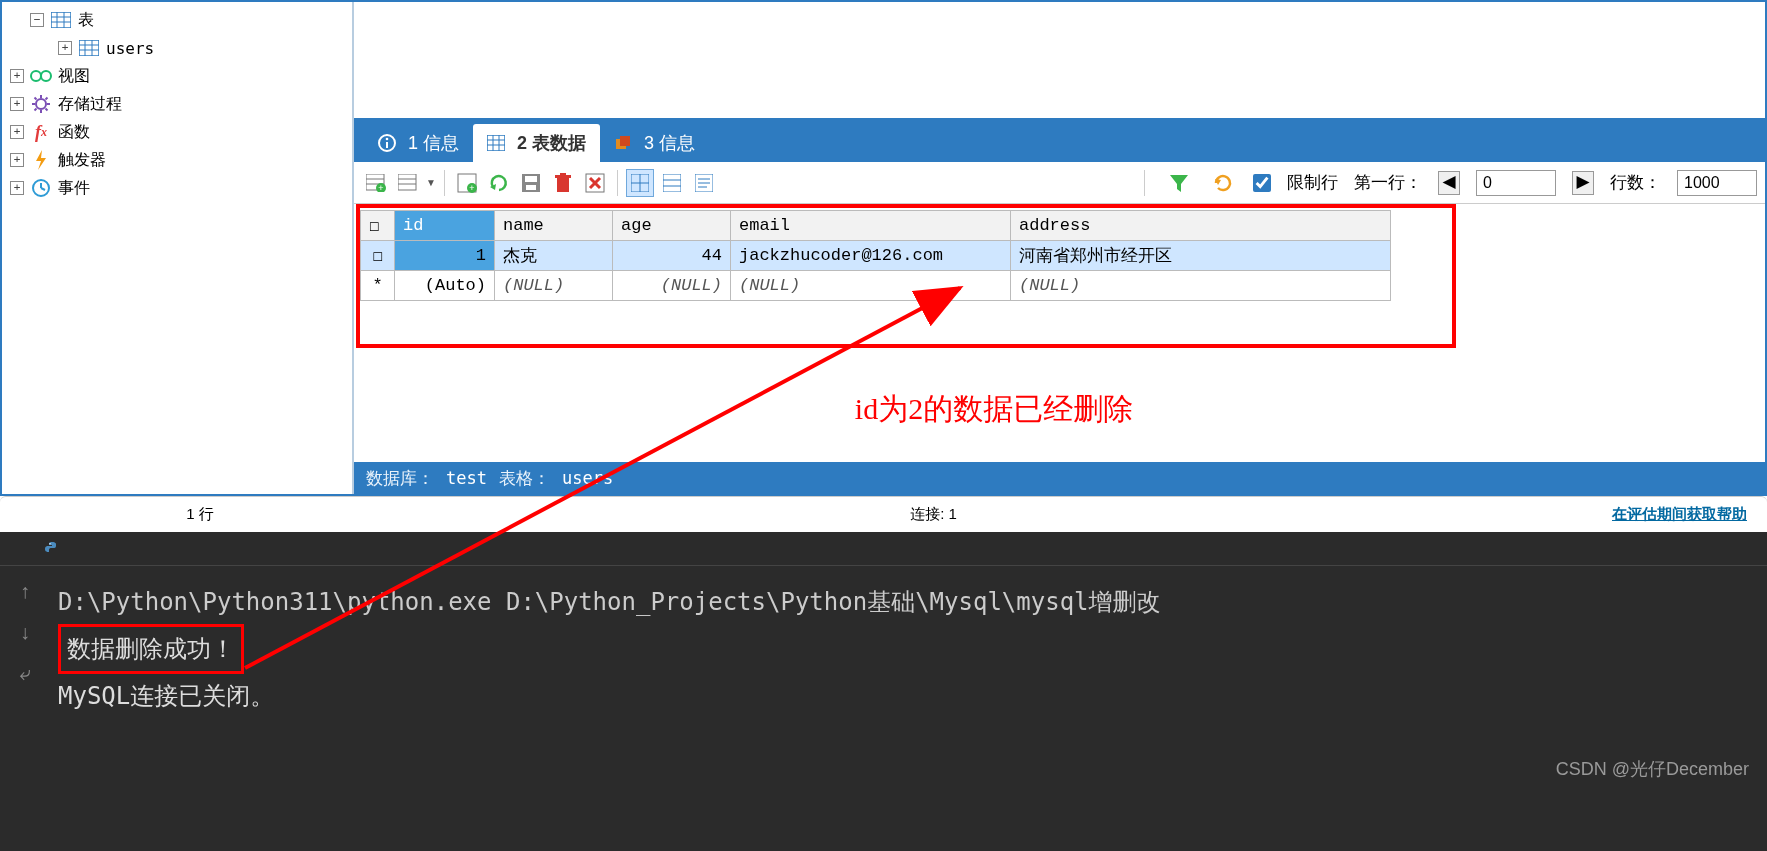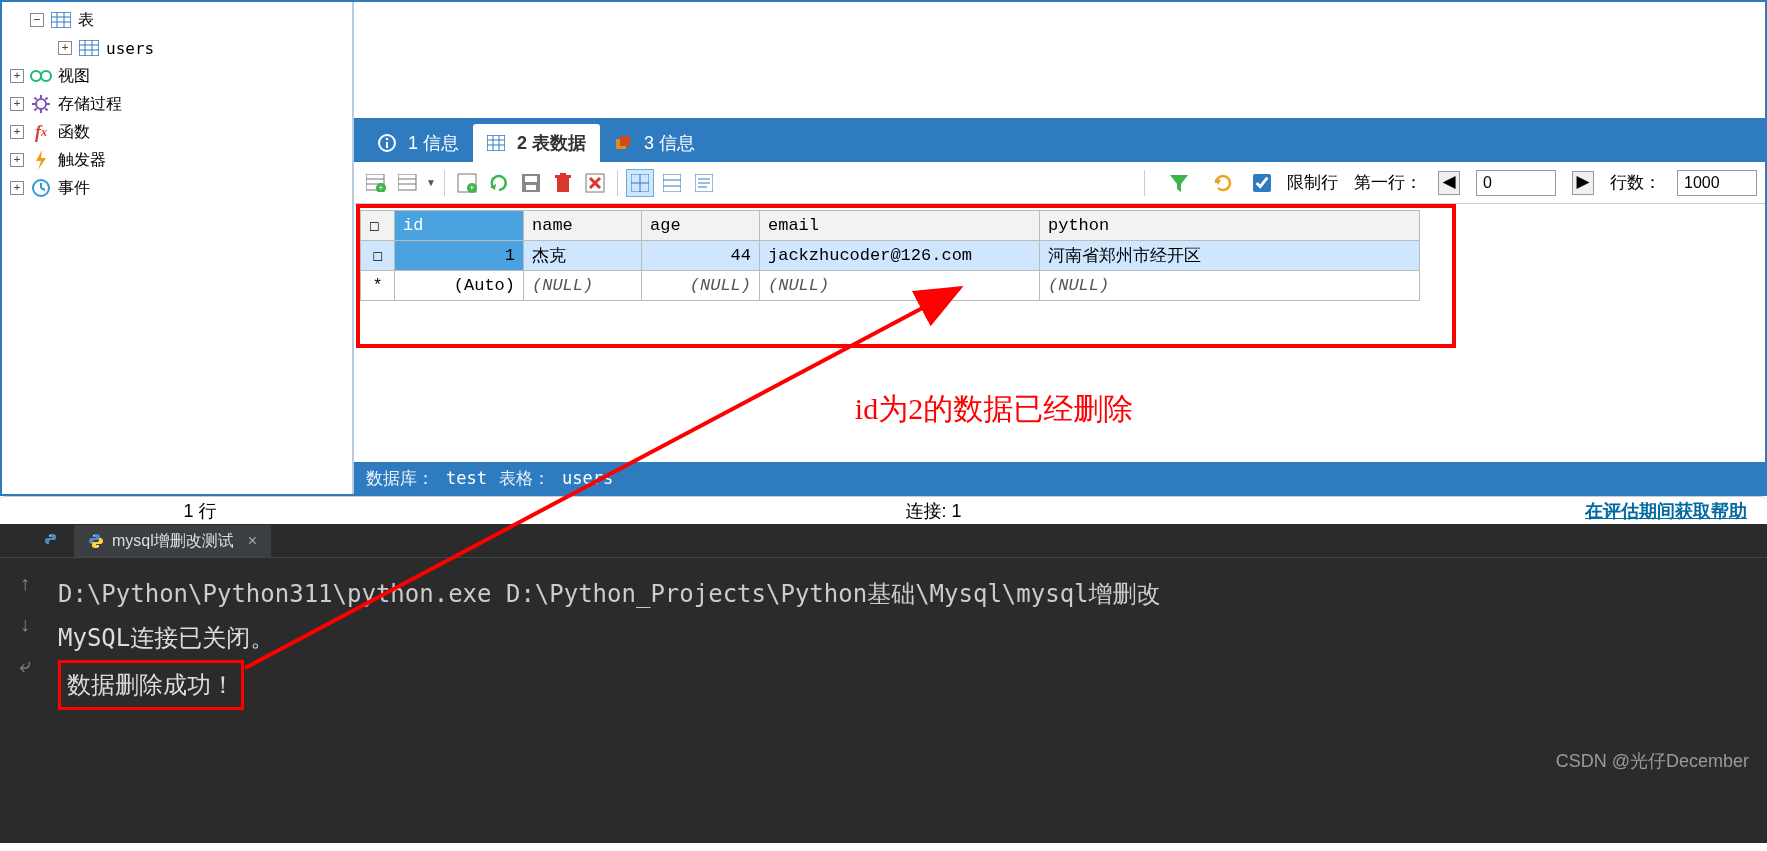--- a/index.html
+++ b/index.html
@@ -46,21 +46,21 @@
   td.num { text-align: right; }
   .nullv { font-style: italic; color: #555; }
   td.curcell { background: #4aa3e0; }
   
   .annotation { position: absolute; left: 320px; top: 185px; width: 640px; text-align: center; font-size: 30px; color: #ff0000; font-family: "Microsoft YaHei"; }
   
   .dbfoot { height: 32px; background: #2e7bc0; color: #fff; display: flex; align-items: center; padding: 0 12px; font-size: 17px; gap: 12px; font-family: Consolas, monospace; }
   .dbfoot .lb { color: #eaf3fb; }
   
   
-  .statusbar { height: 28px; display: flex; align-items: center; font-size: 18px; border-top: 1px solid #ccc; border-radius: 6px; }
+  .statusbar { height: 36px; display: flex; align-items: center; font-size: 15px; border-top: 1px solid #ccc; border-radius: 6px; }
   .statusbar .s1 { flex: 0 0 400px; text-align: center; }
   .statusbar .s2 { flex: 1; text-align: center; }
   .statusbar .s3 { flex: 0 0 300px; text-align: right; padding-right: 20px; }
   .statusbar .s3 a { color: #0369a1; font-weight: bold; text-decoration: underline; }
   
   
   .console { background: #2b2b2b; color: #ddd; height: 319px; position: relative; }
   .ctabbar { height: 34px; display: flex; align-items: flex-end; padding-left: 30px; border-bottom: 1px solid #444; }
   .ctab0 { height: 32px; display: flex; align-items: center; padding: 0 14px; color: #bbb; gap: 8px; font-size: 16px; }
   .ctab { height: 32px; background: #3c3f41; display: flex; align-items: center; padding: 0 14px; color: #ddd; gap: 8px; font-size: 16px; }
@@ -304,25 +304,25 @@
         <input class="txtinput" value="1000" style="">
       </div>
     </div>
 
     <div class="gridwrap">
       <div class="redbox"></div>
       <table class="data">
         <thead>
           <tr>
             <th class="rowhdr">☐</th>
-            <th class="selhdr" style="width:129px;">id</th>
+            <th class="selhdr" style="width:100px;">id</th>
             <th style="width:118px;margin-left:12px;">name</th>
             <th style="width:118px;">age</th>
             <th style="width:280px;">email</th>
-            <th style="width:380px;">python</th>
+            <th style="width:380px;">address</th>
           </tr>
         </thead>
         <tbody>
           <tr class="rowsel">
             <td class="rowhdr">☐</td>
             <td class="num curcell">1</td>
             <td>杰克</td>
             <td class="num">44</td>
             <td>jackzhucoder@126.com</td>
             <td>河南省郑州市经开区</td>
@@ -359,43 +359,31 @@
 <div class="console">
   <div class="ctabbar">
     <div class="ctab0">
       <span>
           <svg class="pyicon" viewBox="0 0 16 16">
             <path d="M8 1c-3 0-3 1.5-3 1.5V4h3v1H3.5S1 5 1 8s2.5 3 2.5 3H5v-2s0-2 2-2h3s2 0 2-2V3s0-2-4-2z" fill="#4b8bbe"></path>
             <circle cx="6" cy="2.8" r=".7" fill="#fff"></circle>
           </svg>
         </span>
     </div>
-    <div class="ctab">
-      <span>
-          <svg class="pyicon" viewBox="0 0 16 16">
-            <path d="M8 1c-3 0-3 1.5-3 1.5V4h3v1H3.5S1 5 1 8s2.5 3 2.5 3H5v-2s0-2 2-2h3s2 0 2-2V3s0-2-4-2z" fill="#4b8bbe"></path>
-            <path d="M8 15c3 0 3-1.5 3-1.5V12H8v-1h4.5S15 11 15 8s-2.5-3-2.5-3H11v2s0 2-2 2H6s-2 0-2 2v2s0 2 4 2z" fill="#ffd43b"></path>
-            <circle cx="6" cy="2.8" r=".7" fill="#fff"></circle>
-            <circle cx="10" cy="13.2" r=".7" fill="#fff"></circle>
-          </svg>
-        </span>
-      <span>mysql增删改测试</span>
-      <span class="close">×</span>
-    </div>
   </div>
   <div class="cbody">
     <div class="cgutter">
       <span>↑</span>
       <span>↓</span>
       <span>⤶</span>
     </div>
     <div class="cout">
       <div class="line1">D:\Python\Python311\python.exe D:\Python_Projects\Python基础\Mysql\mysql增删改</div>
+      <div><span class="redbox2">数据删除成功！</span></div>
       <div>MySQL连接已关闭。</div>
-      <div><span class="redbox2">数据删除成功！</span></div>
     </div>
   </div>
   <div class="watermark">CSDN @光仔December</div>
 </div>
 
 <svg class="arrow-svg">
   <defs>
       <marker id="ah" markerWidth="12" markerHeight="10" refX="11" refY="5" orient="auto">
         <polygon points="0,0 12,5 0,10" fill="#ff0000"></polygon>
       </marker>

